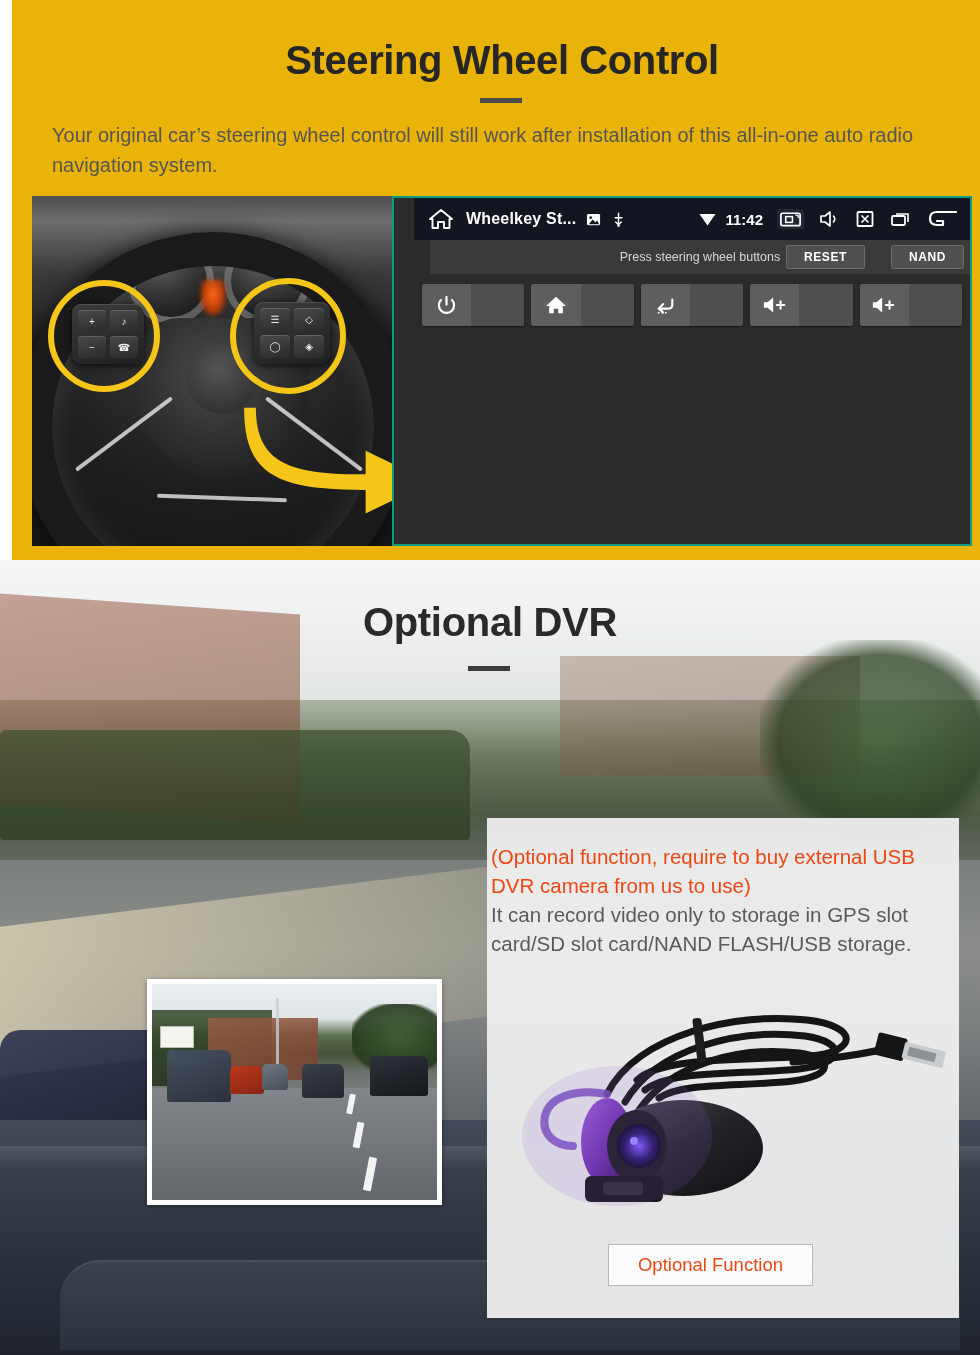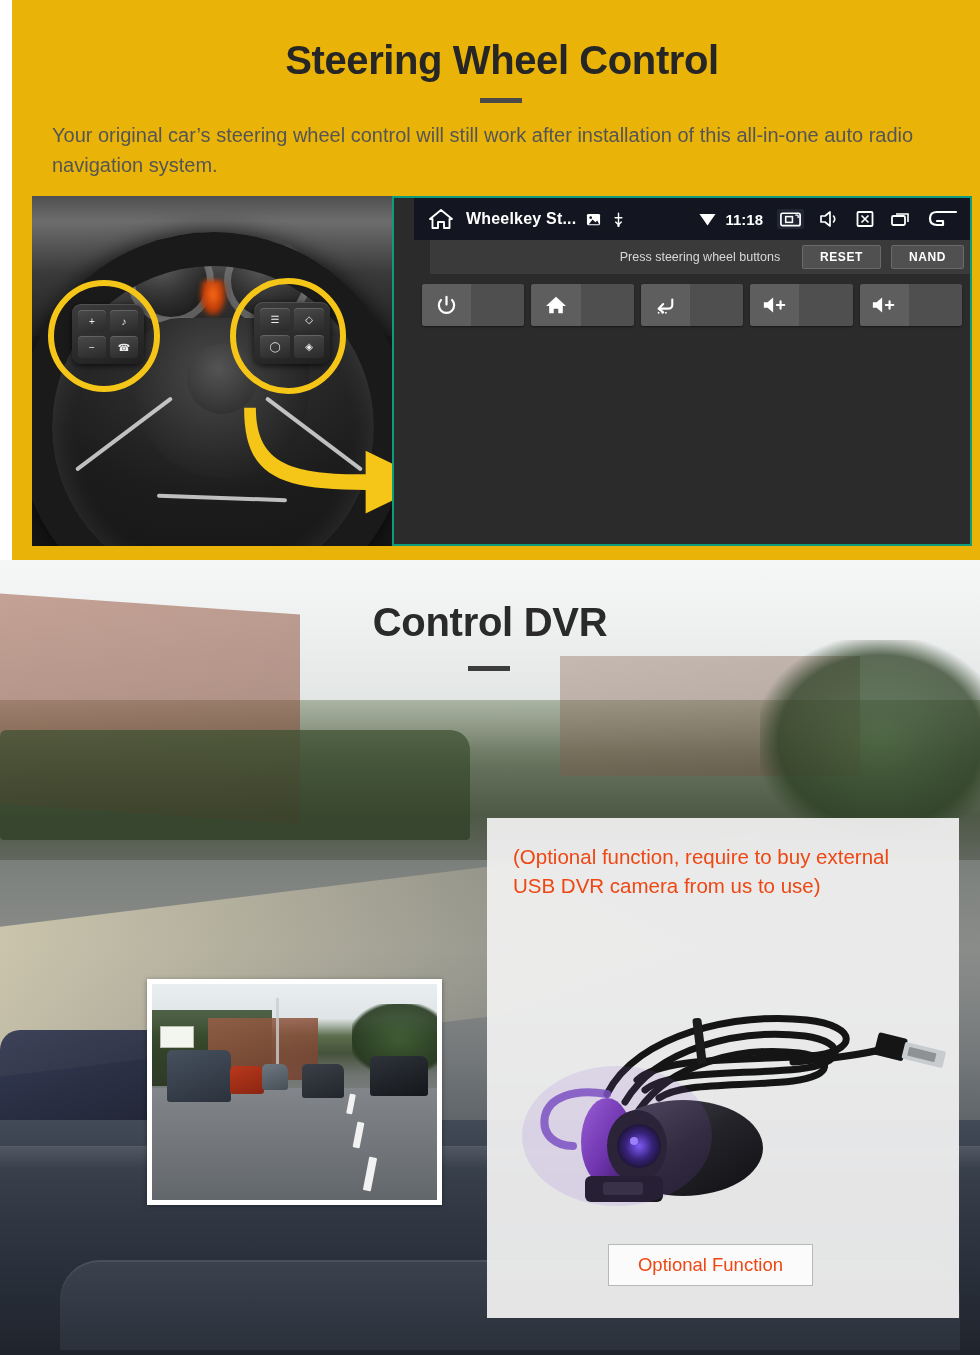--- a/index.html
+++ b/index.html
@@ -111,21 +111,21 @@
   .a-back { width:30px; height:22px; margin-left:9px; margin-right:4px; flex:none; }
 
   .a-toolbar {
     height:34px; background:#3a3a3a; display:flex; align-items:center;
     position:relative; padding:0 6px;margin-left:16px;
   }
   .a-hint {
     position:absolute; left:0; right:0; text-align:center;
     font-size:12.5px; color:#d8d8d8; pointer-events:none;
   }
-  .a-tb-right { margin-left:auto; display:flex; gap:10px; z-index:2;align-items:flex-end; }
+  .a-tb-right { margin-left:auto; display:flex; gap:26px; z-index:2;align-items:flex-end; }
   .a-btn {
     background:#505050; border:1px solid #6a6a6a; color:#fff;
     font-size:12px; font-weight:bold; letter-spacing:.6px;
     padding:4px 17px; border-radius:2px; cursor:pointer;
   }
   .a-keyrow {
     display:flex; gap:7px; padding:10px 8px; background:#2b2b2b;
   }
   .a-key {
     flex:1; height:42px; display:flex; border-radius:3px; overflow:hidden;
@@ -248,21 +248,21 @@
   .ins-c3 { left:110px; top:80px; width:26px; height:26px; background:linear-gradient(160deg,#6e7880,#474f57); }
   .ins-c4 { left:150px; top:80px; width:42px; height:34px; background:linear-gradient(160deg,#3a4048,#22262c); }
   .ins-c5 { left:218px; top:72px; width:58px; height:40px; background:linear-gradient(160deg,#2e333a,#14171b); }
   .ins-tree { position:absolute; left:200px; top:20px; width:95px; height:70px;
      background:radial-gradient(ellipse at 50% 50%,#3d5a31,#26391f 70%, rgba(0,0,0,0) 78%); opacity:.9; }
   .ins-pole { position:absolute; left:124px; top:14px; width:3px; height:74px; background:#c9cdce; opacity:.8; }
 
   
   .panel {
     position:absolute; left:487px; top:258px; width:472px; height:500px;
-    background:rgba(240,240,240,.94); z-index:7; padding:24px 26px 0 26px;
+    background:rgba(240,240,240,.94); z-index:7; padding:24px 26px 0 4px;
   }
   .p-red { color:#ee4713; font-size:20.5px; line-height:29px; }
   .p-gray { color:#5a5a5a; font-size:20.5px; line-height:29px; }
   .cam-wrap { position:absolute; left:0; top:158px; width:472px; height:250px; }
   .opt-btn {
     position:absolute; left:121px; top:426px; width:205px; height:42px;
     border:1px solid #b8b8b8; background:#fbfbfb; color:#ee4713;
     font-size:18.5px; display:flex; align-items:center; justify-content:center;
     cursor:pointer;
   }
@@ -328,21 +328,21 @@
           <svg class="a-mini-ico" viewBox="0 0 16 16">
             <path d="M8 1.2 V13.6 M8 13.6 L5 10.6 M8 13.6 L11 10.6 M4.4 6.2 h7.2" stroke="#fff" stroke-width="1.5" fill="none" stroke-linecap="round"></path>
             <circle cx="8" cy="14.6" r="1.3" fill="#fff"></circle>
           </svg>
 
           <span class="a-spacer"></span>
 
           <svg class="a-wifi" viewBox="0 0 17 13">
             <path d="M0.5 1 L16.5 1 L8.5 12.5 Z" fill="#fff"></path>
           </svg>
-          <span class="a-clock">11:18</span>
+          <span class="a-clock">11:42</span>
 
           <svg class="a-sysico hl" viewBox="0 0 24 20">
             <rect x="2" y="4" width="20" height="13" rx="1.8" fill="none" stroke="#fff" stroke-width="1.8"></rect>
             <rect x="7" y="7.5" width="7" height="6" fill="none" stroke="#fff" stroke-width="1.6"></rect>
             <path d="M17 6 h3 M20 6 v3" stroke="#fff" stroke-width="1.4" fill="none"></path>
           </svg>
           <svg class="a-sysico" viewBox="0 0 22 20">
             <path d="M3 7 H7 L12 3 V17 L7 13 H3 Z" fill="none" stroke="#fff" stroke-width="1.7" stroke-linejoin="round"></path>
             <path d="M15.5 7 Q18 10 15.5 13" fill="none" stroke="#fff" stroke-width="1.6" stroke-linecap="round"></path>
           </svg>
@@ -430,21 +430,21 @@
       <div class="bg-hedge"></div>
       <div class="bg-treeR"></div>
       <div class="bg-road"></div>
       <div class="bg-kerb"></div>
       <div class="bg-carL"></div>
       <div class="bg-dash"></div>
       <div class="bg-dash-ridge"></div>
       <div class="bg-dash-ridge2"></div>
     </div>
 
-    <h2 class="s2-title">Control DVR</h2>
+    <h2 class="s2-title">Optional DVR</h2>
     <div class="s2-rule"></div>
 
     <div class="inset">
       <div class="ins-tree"></div>
       <div class="ins-hedge"></div>
       <div class="ins-house"></div>
       <div class="ins-sign"></div>
       <div class="ins-pole"></div>
       <div class="ins-road"></div>
       <div class="ins-car ins-c1"></div>
@@ -452,20 +452,21 @@
       <div class="ins-car ins-c3"></div>
       <div class="ins-car ins-c4"></div>
       <div class="ins-car ins-c5"></div>
       <div class="ins-lane ins-l1"></div>
       <div class="ins-lane ins-l2"></div>
       <div class="ins-lane ins-l3"></div>
     </div>
 
     <div class="panel">
       <div class="p-red">(Optional function, require to buy external USB DVR camera from us to use)</div>
+      <div class="p-gray">It can record video only to storage in GPS slot card/SD slot card/NAND FLASH/USB storage.</div>
 
       <div class="cam-wrap">
         <svg width="472" height="250" viewBox="0 0 472 250">
           <defs>
             <linearGradient id="camBody" x1="0" y1="0" x2="1" y2="1">
               <stop offset="0" stop-color="#4a4a52"></stop>
                 <stop offset="0.5" stop-color="#232329"></stop>
                 <stop offset="1" stop-color="#101014"></stop>
             </linearGradient>
             <linearGradient id="lensRing" x1="0" y1="0" x2="1" y2="1">

